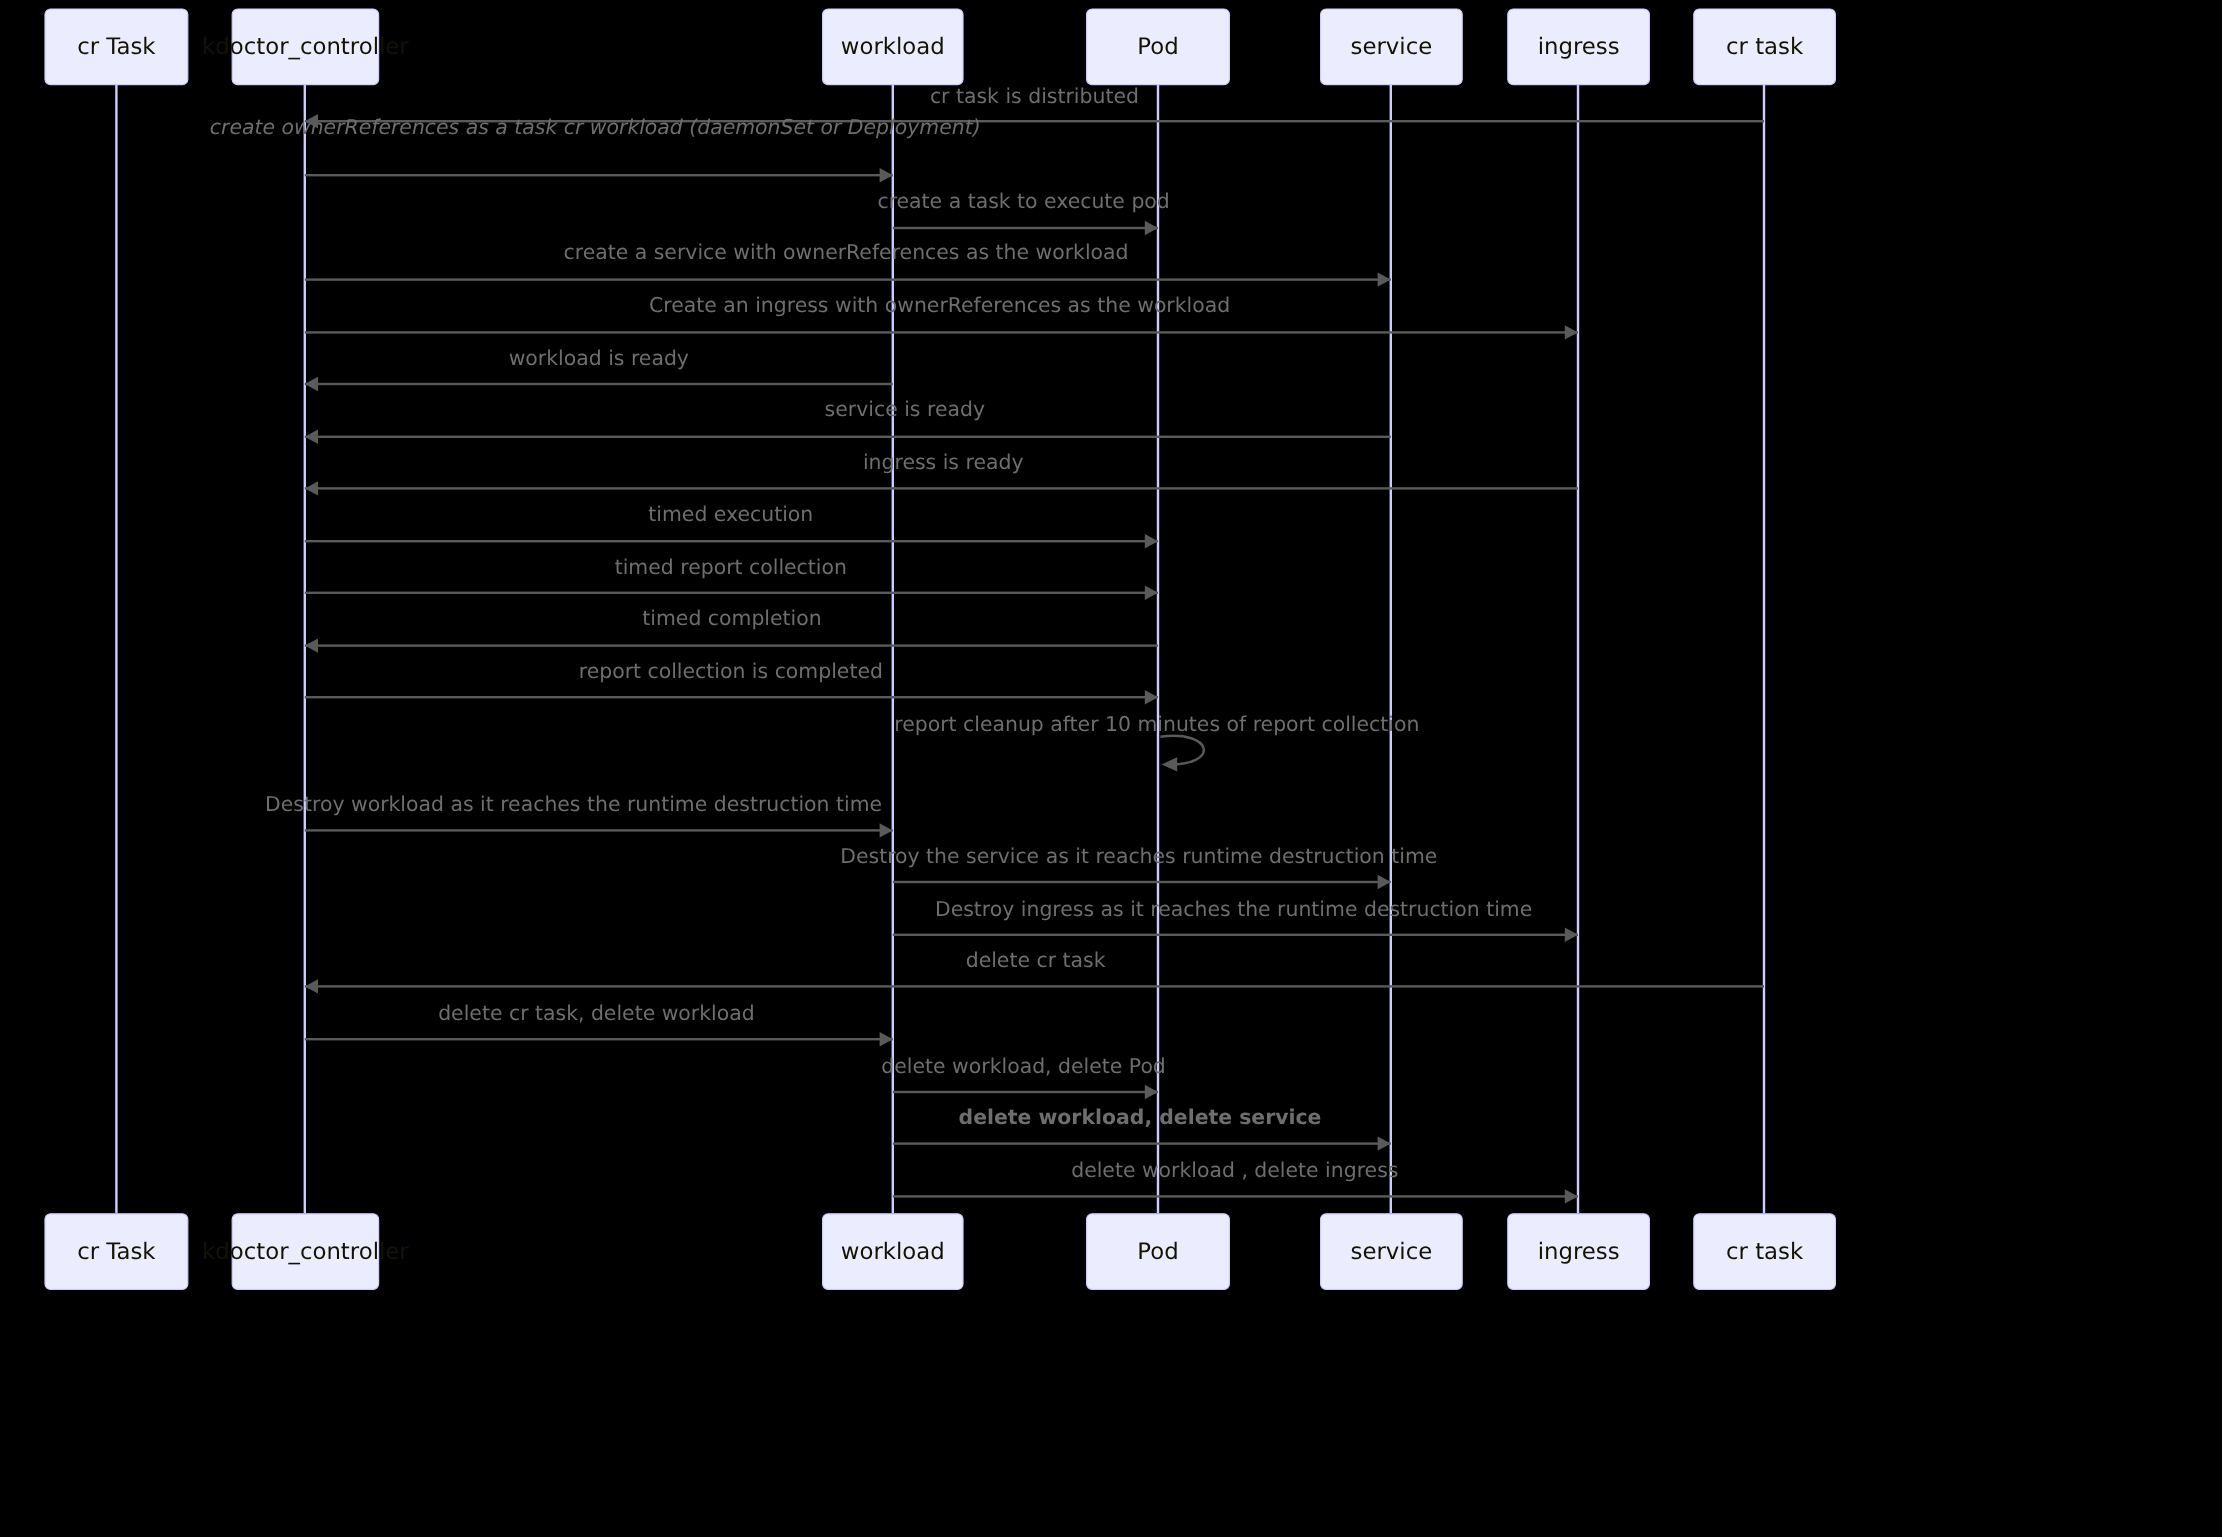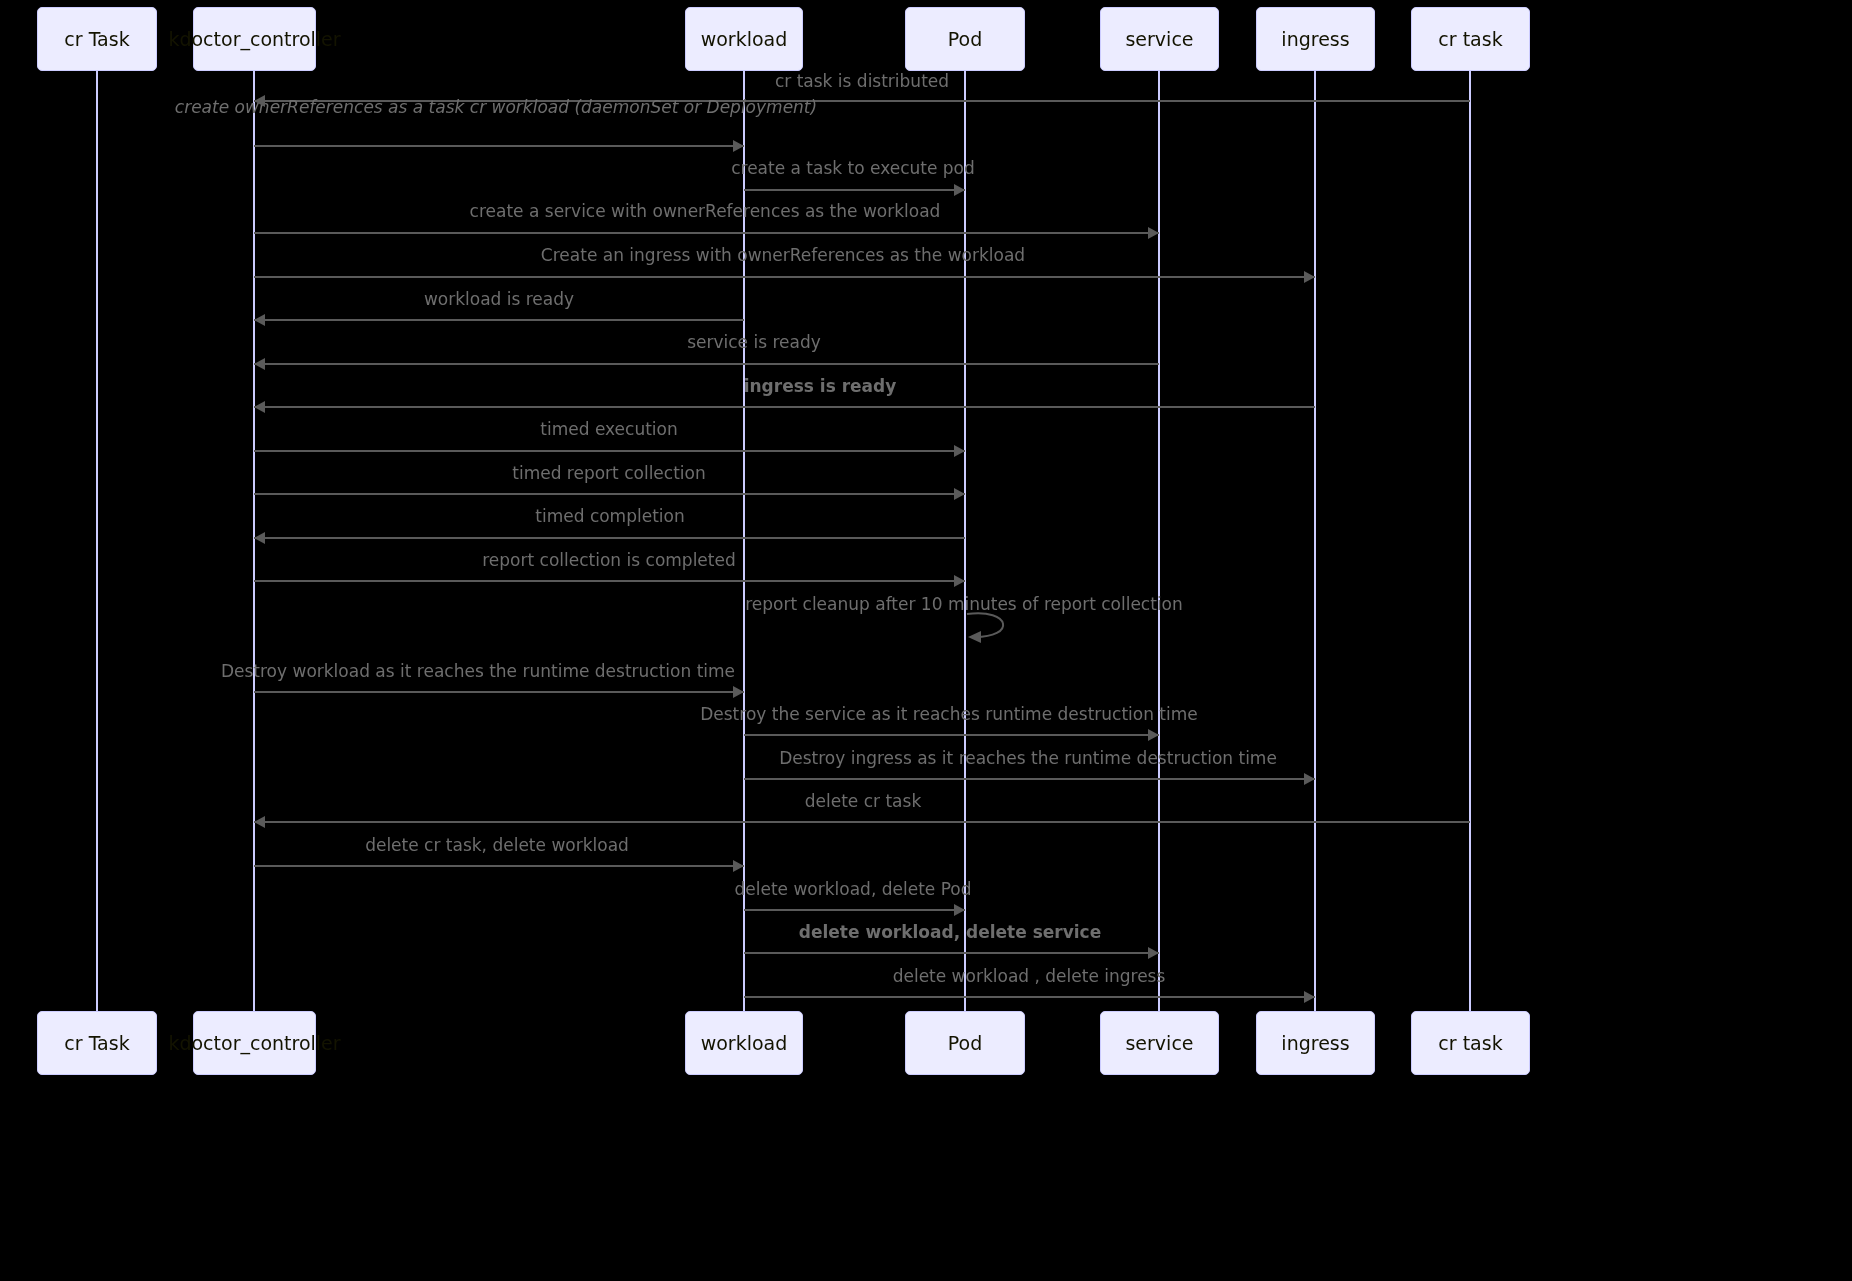--- a/index.html
+++ b/index.html
@@ -111,21 +111,21 @@
       <div class="arrowhead right" style="top: 271px; left: 1304px;"></div>
       <div class="msg-label" style="left: 783px; top: 246px;">Create an ingress with ownerReferences as the workload</div>
       <div class="msg-line" style="left: 254px; width: 490px; top: 319px;"></div>
       <div class="arrowhead left" style="top: 314px; left: 254px;"></div>
       <div class="msg-label" style="left: 499px; top: 290px;">workload is ready</div>
       <div class="msg-line" style="left: 254px; width: 905px; top: 363px;"></div>
       <div class="arrowhead left" style="top: 358px; left: 254px;"></div>
       <div class="msg-label" style="left: 707px; top: 333px; margin-left: 47px;">service is ready</div>
       <div class="msg-line" style="left: 254px; width: 1061px; top: 406px;"></div>
       <div class="arrowhead left" style="top: 401px; left: 254px;"></div>
-      <div class="msg-label" style="left: 820px; top: 377px; font-weight: bold;">ingress is ready</div>
+      <div class="msg-label" style="left: 786px; top: 377px;">ingress is ready</div>
       <div class="msg-line" style="left: 254px; width: 711px; top: 450px;"></div>
       <div class="arrowhead right" style="top: 445px; left: 954px;"></div>
       <div class="msg-label" style="left: 609px; top: 420px;">timed execution</div>
       <div class="msg-line" style="left: 254px; width: 711px; top: 493px;"></div>
       <div class="arrowhead right" style="top: 488px; left: 954px;"></div>
       <div class="msg-label" style="left: 609px; top: 464px;">timed report collection</div>
       <div class="msg-line" style="left: 254px; width: 711px; top: 537px;"></div>
       <div class="arrowhead left" style="top: 532px; left: 254px;"></div>
       <div class="msg-label" style="left: 610px; top: 507px;">timed completion</div>
       <div class="msg-line" style="left: 254px; width: 711px; top: 580px;"></div>

